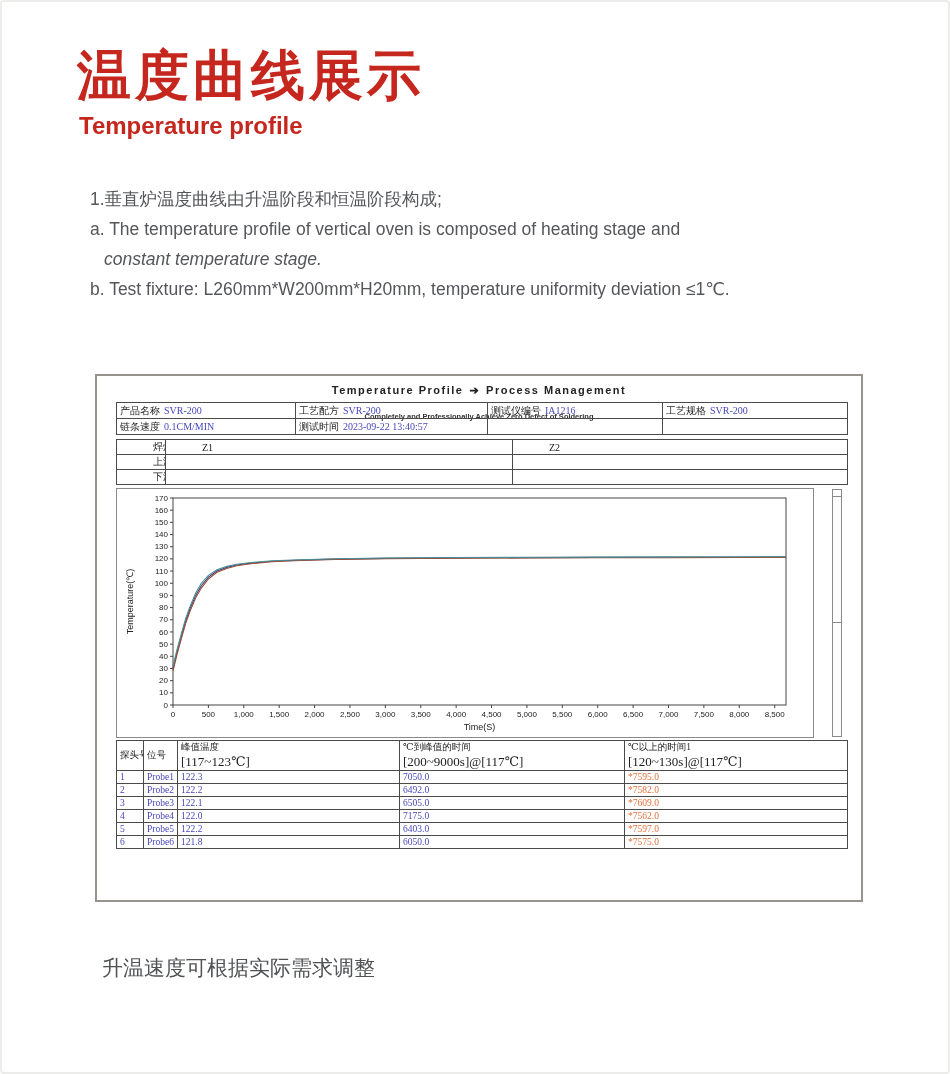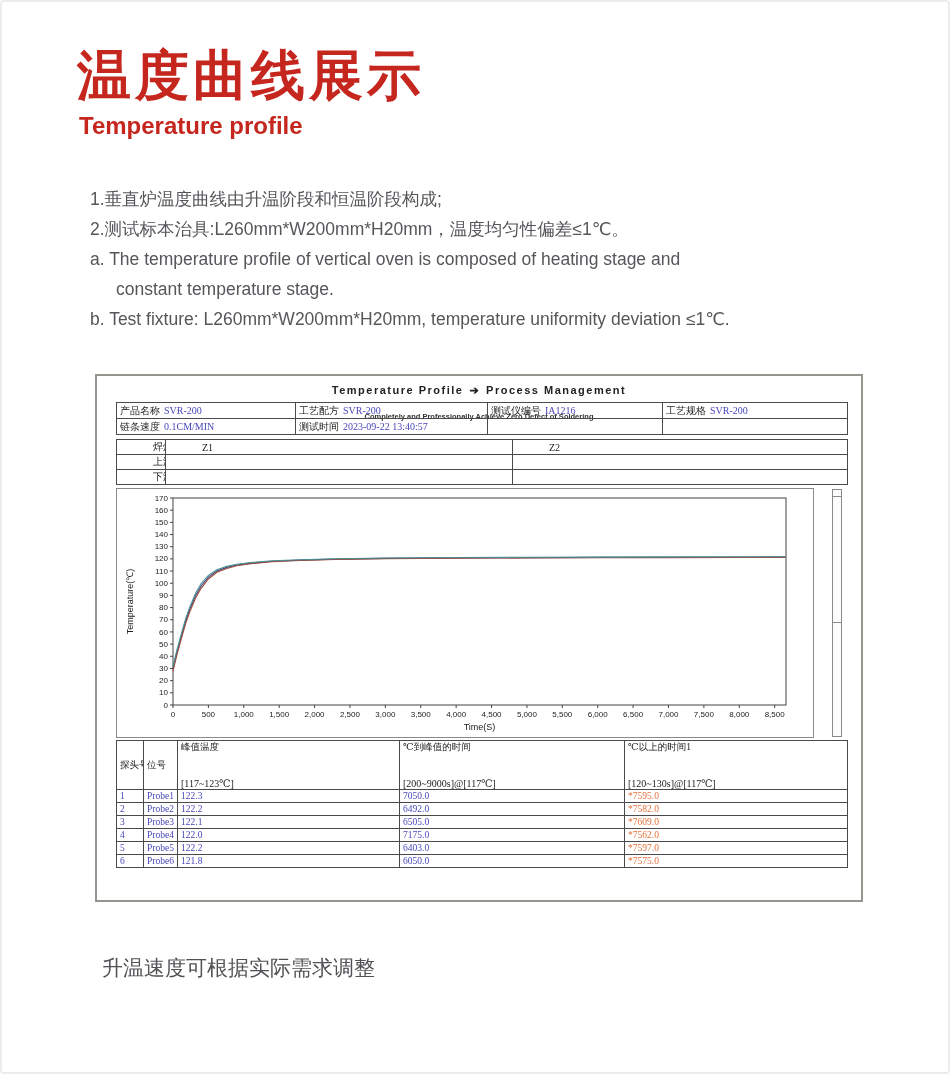--- a/index.html
+++ b/index.html
@@ -14,21 +14,21 @@
     position:absolute;left:75px;top:38px;
     font-family:"DejaVu Serif","Liberation Serif",serif;
     font-weight:bold;font-size:54px;letter-spacing:4px;color:#c5271e;
   }
   .title-en{
     position:absolute;left:77px;top:110px;
     font-weight:bold;font-size:24px;color:#c5271e;
   }
   
   .notes{position:absolute;left:88px;top:182px;width:800px;color:#55565a;font-size:17.5px;line-height:30px;}
-  .notes .indent{margin-left:26px;}
+  .notes .indent{margin-left:14px;font-style:italic;}
   
   .report{
     position:absolute;left:93px;top:372px;width:768px;height:528px;
     border:2px solid #979490;background:#fff;box-sizing:border-box;
     font-family:"Liberation Serif","DejaVu Serif",serif;color:#1c1c1c;
   }
   .rpt-head{position:absolute;left:0;top:4px;width:100%;text-align:center;}
   .rpt-title{font-family:"Liberation Sans",sans-serif;font-weight:bold;font-size:11px;letter-spacing:1.5px;color:#222;}
   .rpt-arrow{font-size:11px;font-weight:bold;padding:0 2px;}
   .rpt-sub{font-family:"Liberation Sans",sans-serif;font-weight:bold;font-size:7.5px;color:#333;margin-top:14px;}
@@ -49,37 +49,36 @@
   }
   .chart-scrollbar{
     position:absolute;left:735px;top:113px;width:10px;height:248px;
     border:1px solid #8a8a8a;background:#fdfdfd;box-sizing:border-box;
   }
   .chart-scrollbar .sb-div{position:absolute;left:0;width:100%;height:0;border-top:1px solid #8a8a8a;}
   
   .probe-table{position:absolute;left:19px;top:364px;width:731px;}
   .probe-table td{height:12px;font-size:9.5px;}
   .probe-table .hdr td{height:11px;}
-  .probe-table .h2{font-size:10px;margin-top:24px;}
+  .probe-table .h2{font-size:13px;}
   
   .footer-zh{position:absolute;left:100px;top:952px;font-size:21px;color:#515255;}
   .footer-en{position:absolute;left:88px;top:986px;font-size:24px;color:#5c5d60;}
   svg text{font-family:"Liberation Sans",sans-serif;}
 </style>
 </head>
 <body>
 
 <div class="page">
 
   <div class="title-zh">温度曲线展示</div>
   <div class="title-en">Temperature profile</div>
 
   <div class="notes">
     <div>1.垂直炉温度曲线由升温阶段和恒温阶段构成;</div>
-    <div>2.测试标本治具:L260mm*W200mm*H20mm，温度均匀性偏差≤1℃。</div>
     <div>a. The temperature profile of vertical oven is composed of heating stage and</div>
     <div class="indent">constant temperature stage.</div>
     <div>b. Test fixture: L260mm*W200mm*H20mm, temperature uniformity deviation ≤1℃.</div>
   </div>
 
   <div class="report">
 
     <div class="rpt-head">
       <div>
         <span class="rpt-title">Temperature Profile</span>

